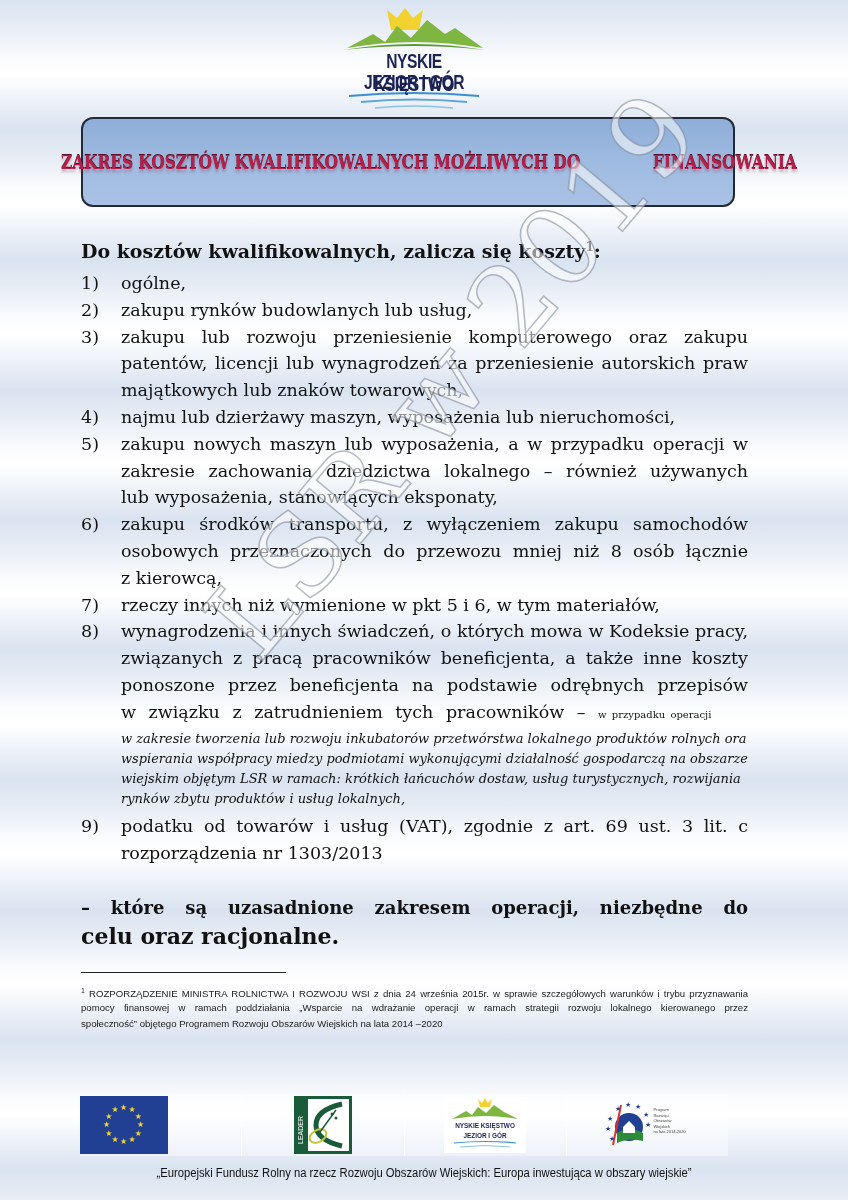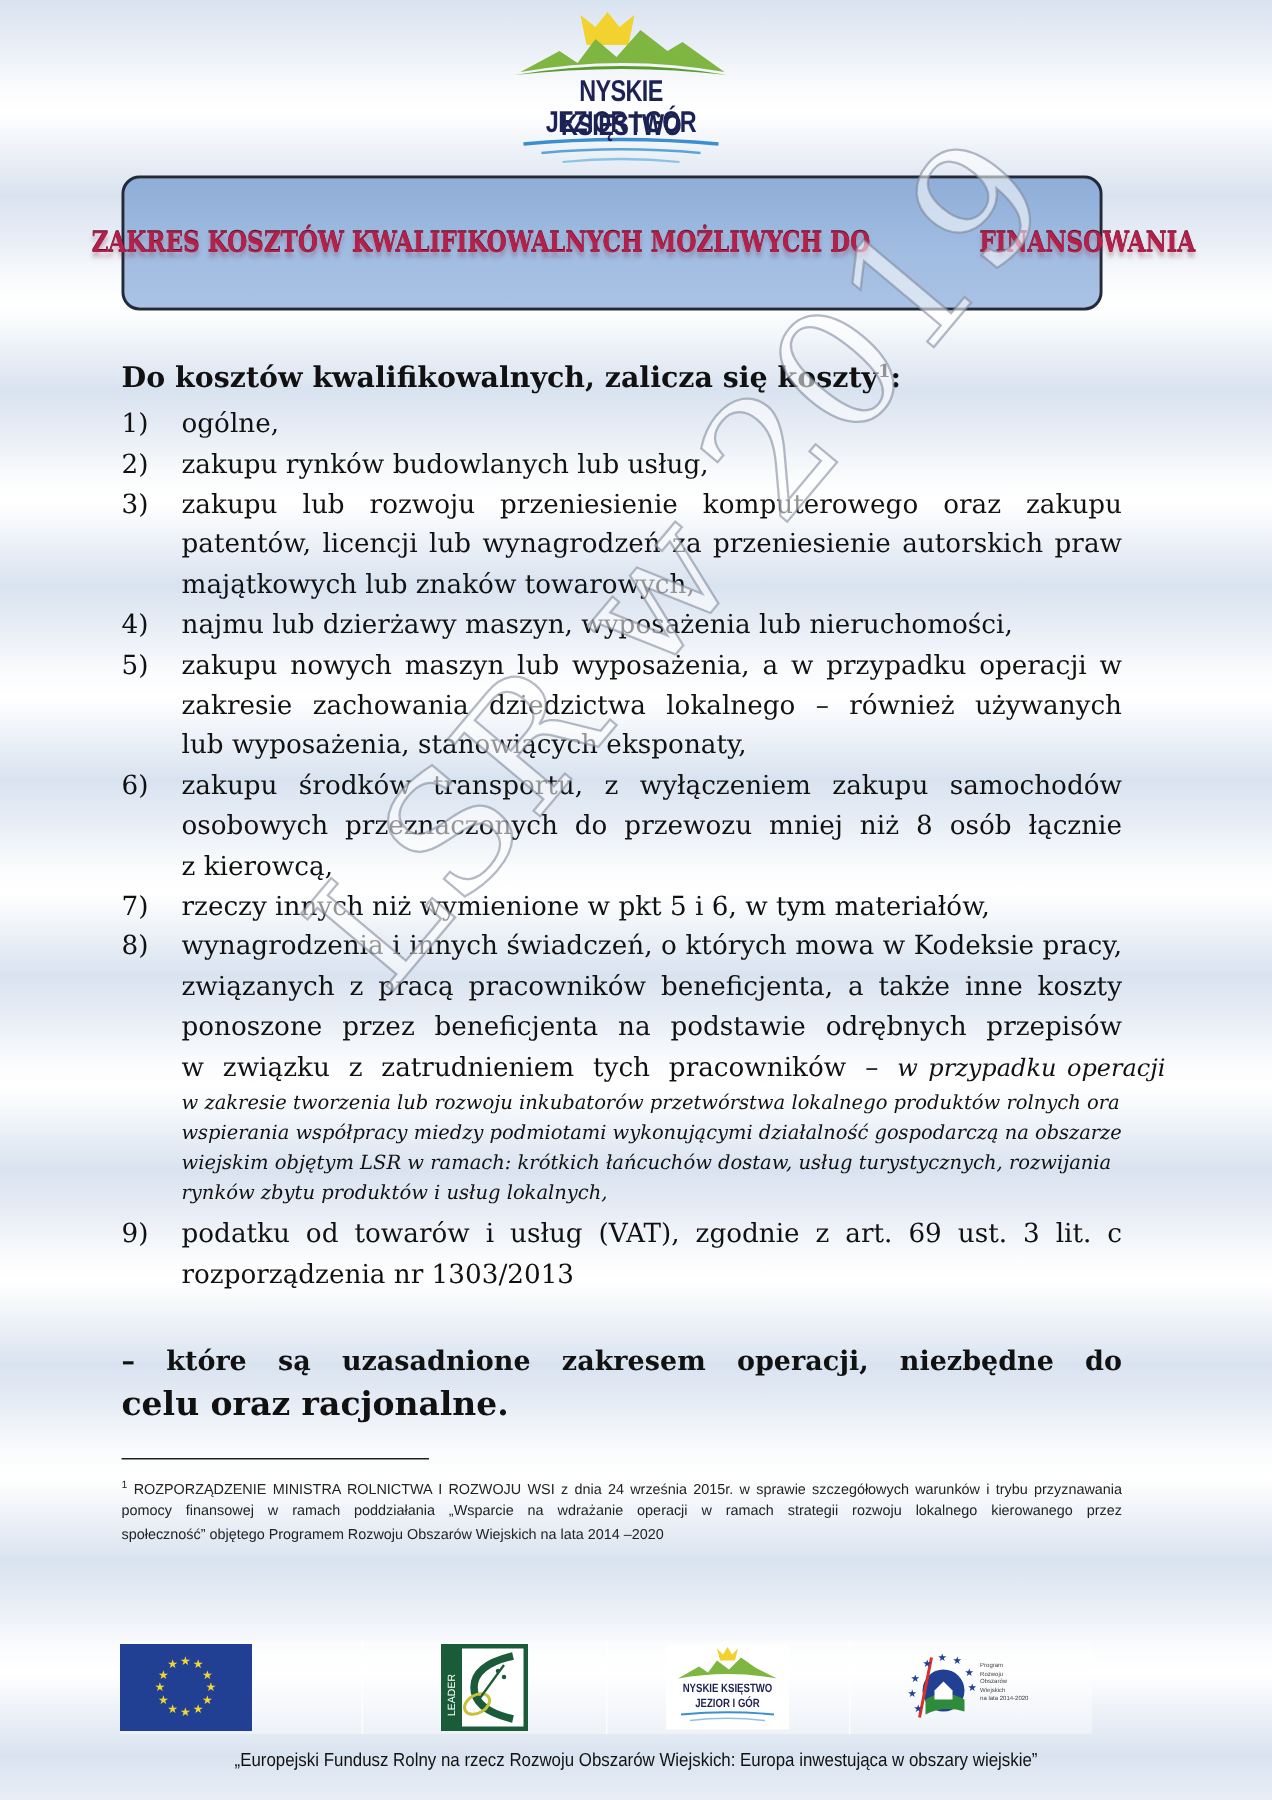--- a/index.html
+++ b/index.html
@@ -57,21 +57,21 @@
   .line {
     display:block; font-size:17.5px; line-height:26.8px; white-space:nowrap;
     font-family:"DejaVu Serif", serif;
     transform-origin:left center;
   }
   .j { text-align:justify; text-align-last:justify; white-space:normal; height:26.8px; overflow:hidden; }
   .ital {
     display:block; font-style:italic; font-size:13px; line-height:20.3px;
     white-space:nowrap; transform-origin:left center;
   }
-  .mixed-italic { font-style:italic; font-size:16px; }
+  .mixed-italic { font-size:10px; }
 
   .closing {
     position:absolute; left:81px; top:894px; width:667px;
     font-weight:bold; font-size:18px; line-height:28px;
     font-family:"DejaVu Serif", serif;
   }
   .closing .j { height:28px; line-height:28px; font-size:18px; }
 
   .fn-rule { position:absolute; left:81px; top:972px; width:205px; height:1px; background:#222; }
   .footnote {

